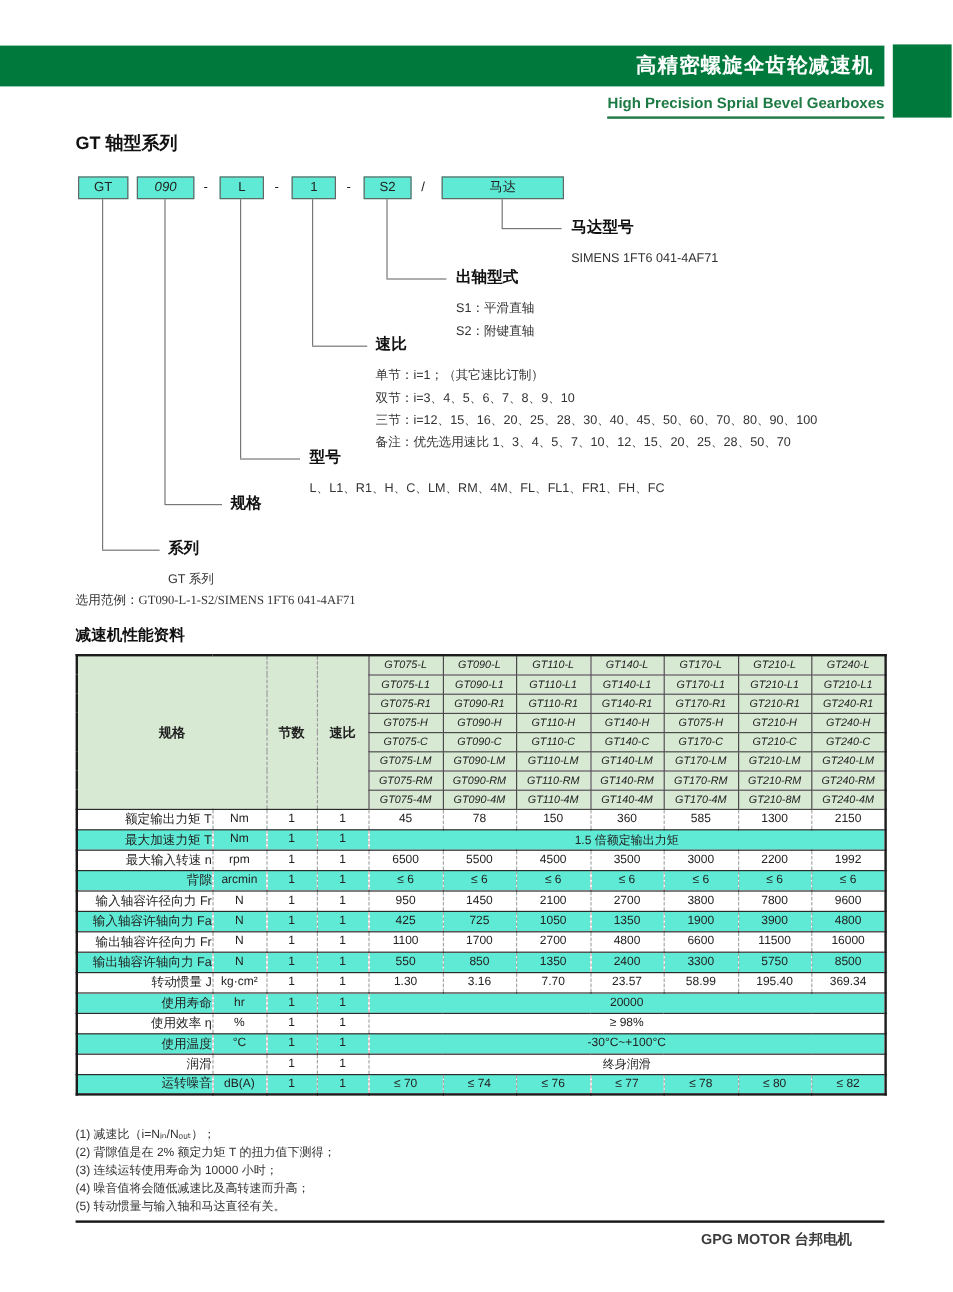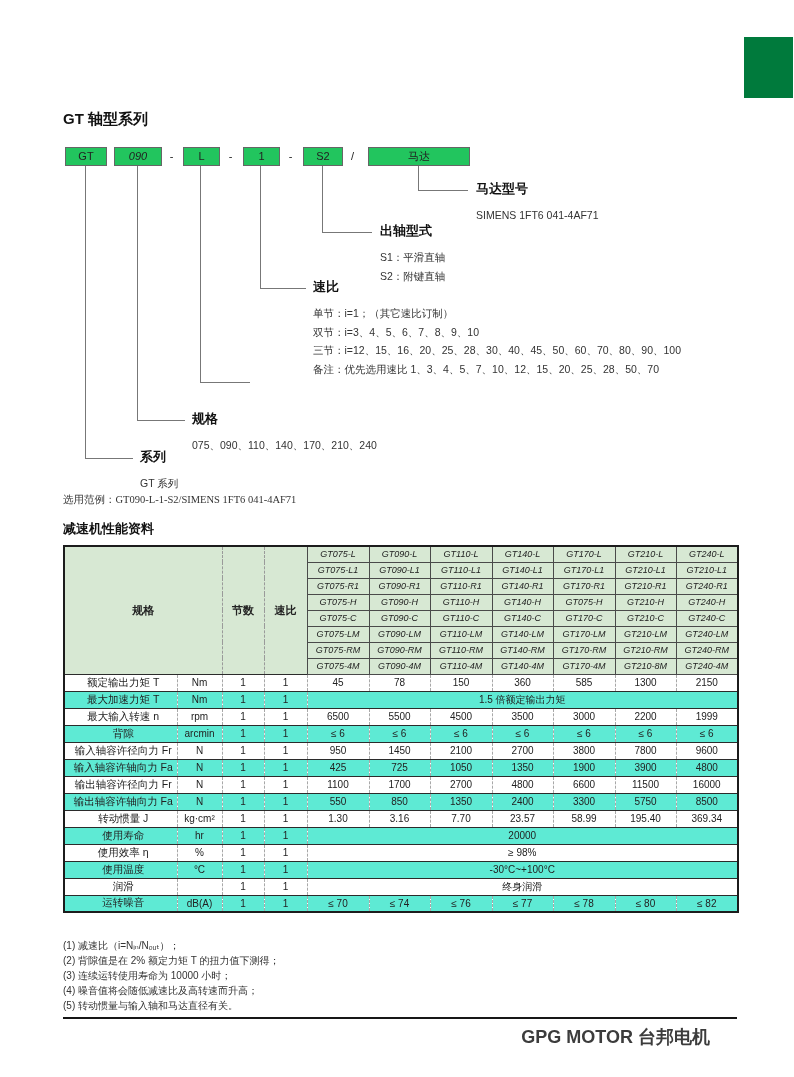--- a/index.html
+++ b/index.html
@@ -7,21 +7,21 @@
         font-family:"Liberation Sans","DejaVu Sans",sans-serif;color:#222;}
   .abs{position:absolute;}
   
   #brandbar{left:0;top:38px;width:737px;height:34px;background:#007a3c;color:#fff;
             font-size:17px;font-weight:bold;text-align:right;line-height:34px;padding-right:9px;box-sizing:border-box;letter-spacing:1px;}
   #brandsq{left:744px;top:37px;width:49px;height:61px;background:#007a3c;}
   #subtitle{right:57px;top:79px;font-size:12.5px;font-weight:bold;color:#1d7a44;
             border-bottom:2px solid #1d7a44;padding-bottom:4px;}
   #sectitle{left:63px;top:110px;font-size:15px;font-weight:bold;color:#111;}
   
-  .mbox{position:absolute;top:147px;height:17px;border:1px solid #666;background:#22c55e;
+  .mbox{position:absolute;top:147px;height:17px;border:1px solid #666;background:#5eead4;
         font-size:11px;text-align:center;line-height:17px;color:#222;}
   .msep{position:absolute;top:147px;height:19px;font-size:11px;line-height:19px;text-align:center;color:#222;}
   .vline{position:absolute;width:1px;background:#777;}
   .hline{position:absolute;height:1px;background:#777;}
   .callout-title{font-size:13px;font-weight:bold;color:#111;}
   .callout-line{font-size:10.5px;color:#333;line-height:18.5px;white-space:nowrap;}
   .co .callout-title{margin-bottom:8px;}
   #example{left:63px;top:493px;font-size:10.5px;color:#333;font-family:Liberation Serif, serif;}
   
   #tbltitle{left:63px;top:520px;font-size:13px;font-weight:bold;color:#111;}
@@ -29,32 +29,34 @@
   table{border-collapse:collapse;table-layout:fixed;width:674px;border:2px solid #1c1c1c;}
   thead tr{height:16px;}
   thead td.model{border:1px solid #4a4a4a;background:#d7e8d3;font-size:9px;text-align:center;
                  color:#222;padding:0;white-space:nowrap;overflow:hidden;font-style:italic;}
   th.corner{background:#d7e8d3;font-size:11px;font-weight:bold;color:#222;padding:0;
             border-right:1px dashed #9a9a9a;}
   tbody tr{height:17px;border-top:1px solid #2b2b2b;}
   tbody tr.alt{background:#5eead4;}
   tbody td{font-size:10px;text-align:center;color:#222;padding:0;border-right:1px dashed #a8a8a8;white-space:nowrap;overflow:hidden;}
   tbody td:last-child, thead td.model:last-child{border-right:none;margin-left:32px;}
-  tbody td.lbl{text-align:center;padding-left:5px;font-size:10.5px;}
+  tbody td.lbl{text-align:right;padding-left:5px;font-size:10.5px;}
   
   #foot{left:63px;top:938px;font-size:10px;color:#333;line-height:15px;}
   #rule{left:63px;top:1017px;width:674px;height:2px;background:#161616;}
-  #brandfoot{left:63px;top:1025px;width:647px;text-align:right;font-size:18px;font-weight:bold;color:#3c3c3c;}
+  #brandfoot{left:63px;top:1025px;width:647px;text-align:right;font-size:12px;font-weight:bold;color:#3c3c3c;}
 </style>
 </head>
 <body>
 
 <div id="page">
 
+  <div id="brandbar" class="abs">高精密螺旋伞齿轮减速机</div>
   <div id="brandsq" class="abs"></div>
+  <div id="subtitle" class="abs">High Precision Sprial Bevel Gearboxes</div>
   <div id="sectitle" class="abs">GT 轴型系列</div>
 
   <div class="mbox" style="left:65px;width:40px;">GT</div>
   <div class="mbox" style="left:114px;width:46px;font-style:italic;">090</div>
   <div class="msep" style="left:165px;width:13px;">-</div>
   <div class="mbox" style="left:183px;width:35px;">L</div>
   <div class="msep" style="left:224px;width:13px;">-</div>
   <div class="mbox" style="left:243px;width:35px;">1</div>
   <div class="msep" style="left:284px;width:13px;">-</div>
   <div class="mbox" style="left:303px;width:38px;">S2</div>
@@ -83,23 +85,26 @@
     <div class="callout-line">S1：平滑直轴</div>
     <div class="callout-line">S2：附键直轴</div>
   </div>
   <div class="abs co" style="left:313px;top:278px;">
     <div class="callout-title">速比</div>
     <div class="callout-line">单节：i=1；（其它速比订制）</div>
     <div class="callout-line">双节：i=3、4、5、6、7、8、9、10</div>
     <div class="callout-line">三节：i=12、15、16、20、25、28、30、40、45、50、60、70、80、90、100</div>
     <div class="callout-line">备注：优先选用速比 1、3、4、5、7、10、12、15、20、25、28、50、70</div>
   </div>
+  <div class="abs co" style="left:258px;top:372px;">
+    <div class="callout-title">型号</div>
+    <div class="callout-line">L、L1、R1、H、C、LM、RM、4M、FL、FL1、FR1、FH、FC</div>
+  </div>
   <div class="abs co" style="left:192px;top:410px;">
     <div class="callout-title">规格</div>
-    <div class="callout-line">075、090、110、140、170、210、240</div>
   </div>
   <div class="abs co" style="left:140px;top:448px;">
     <div class="callout-title">系列</div>
     <div class="callout-line">GT 系列</div>
   </div>
 
   <div id="example" class="abs">选用范例：GT090-L-1-S2/SIMENS 1FT6 041-4AF71</div>
 
   <div id="tbltitle" class="abs">减速机性能资料</div>
   <div id="perf" class="abs">
@@ -219,21 +224,21 @@
             <td class="lbl">最大输入转速 n</td>
             <td class="unit">rpm</td>
             <td class="num">1</td>
             <td class="num">1</td>
             <td class="val">6500</td>
             <td class="val">5500</td>
             <td class="val">4500</td>
             <td class="val">3500</td>
             <td class="val">3000</td>
             <td class="val">2200</td>
-            <td class="val">1999</td>
+            <td class="val">1992</td>
           </tr>
           <tr class="alt">
             <td class="lbl">背隙</td>
             <td class="unit">arcmin</td>
             <td class="num">1</td>
             <td class="num">1</td>
             <td class="val">≤ 6</td>
             <td class="val">≤ 6</td>
             <td class="val">≤ 6</td>
             <td class="val">≤ 6</td>

